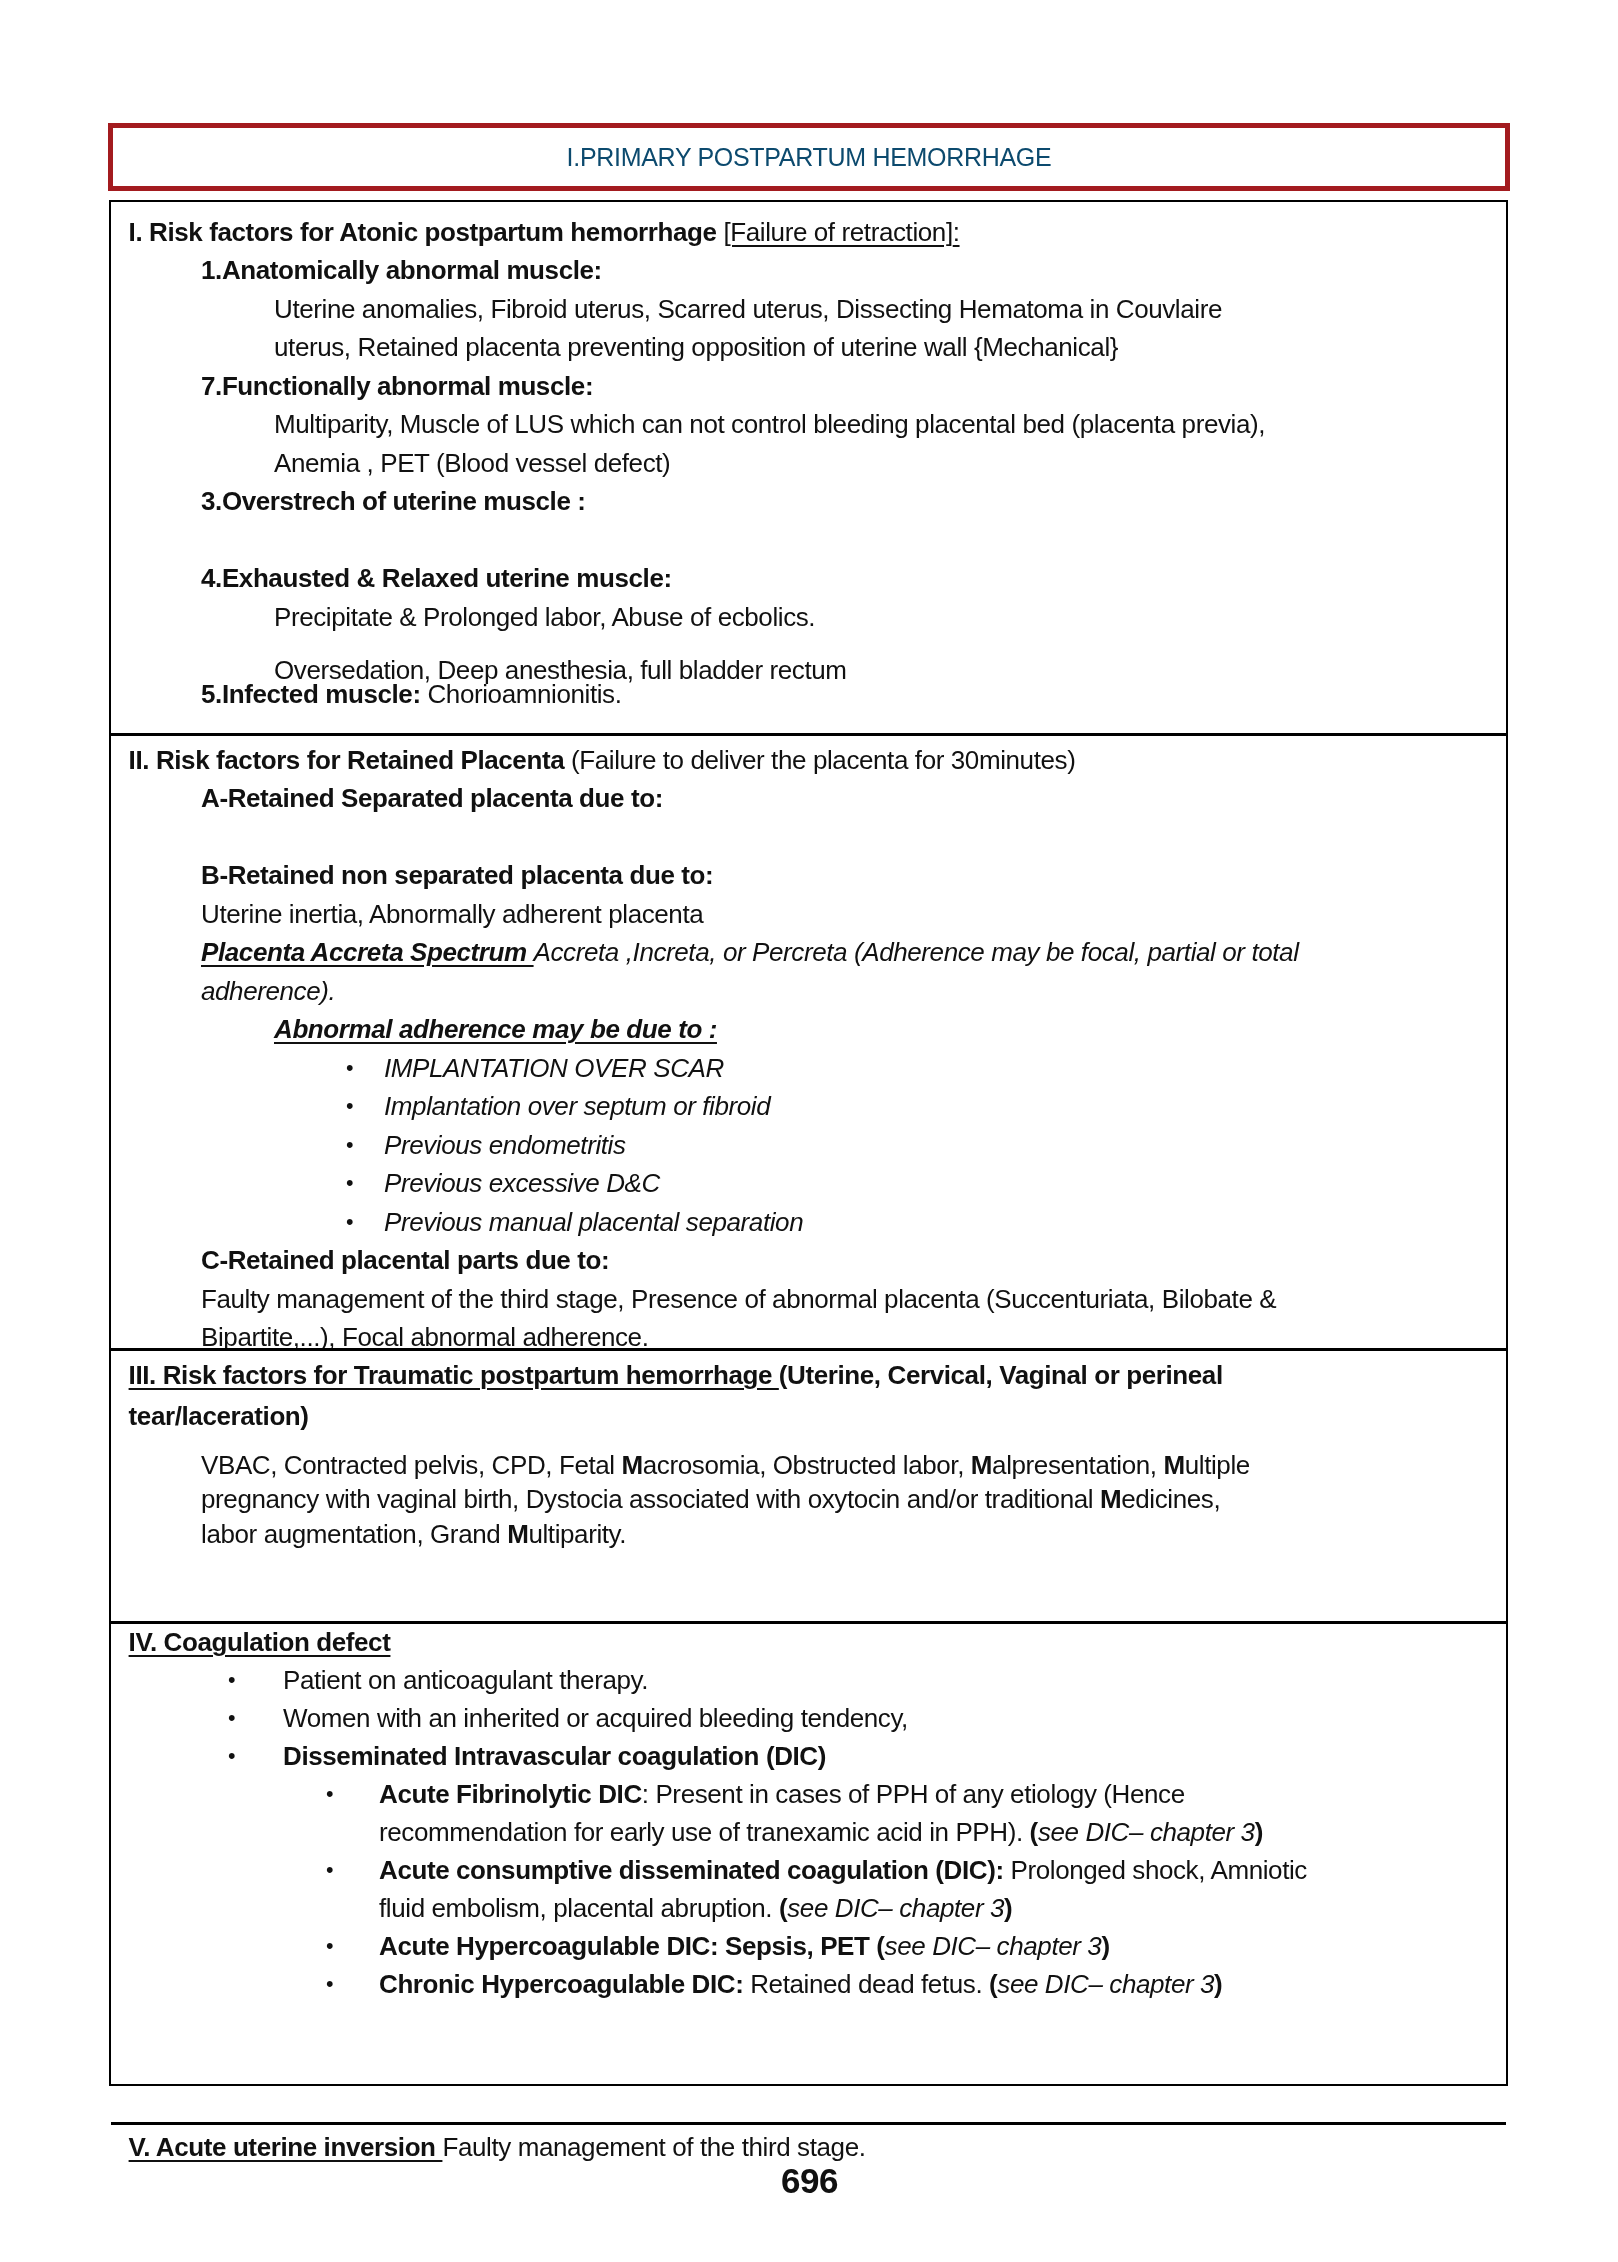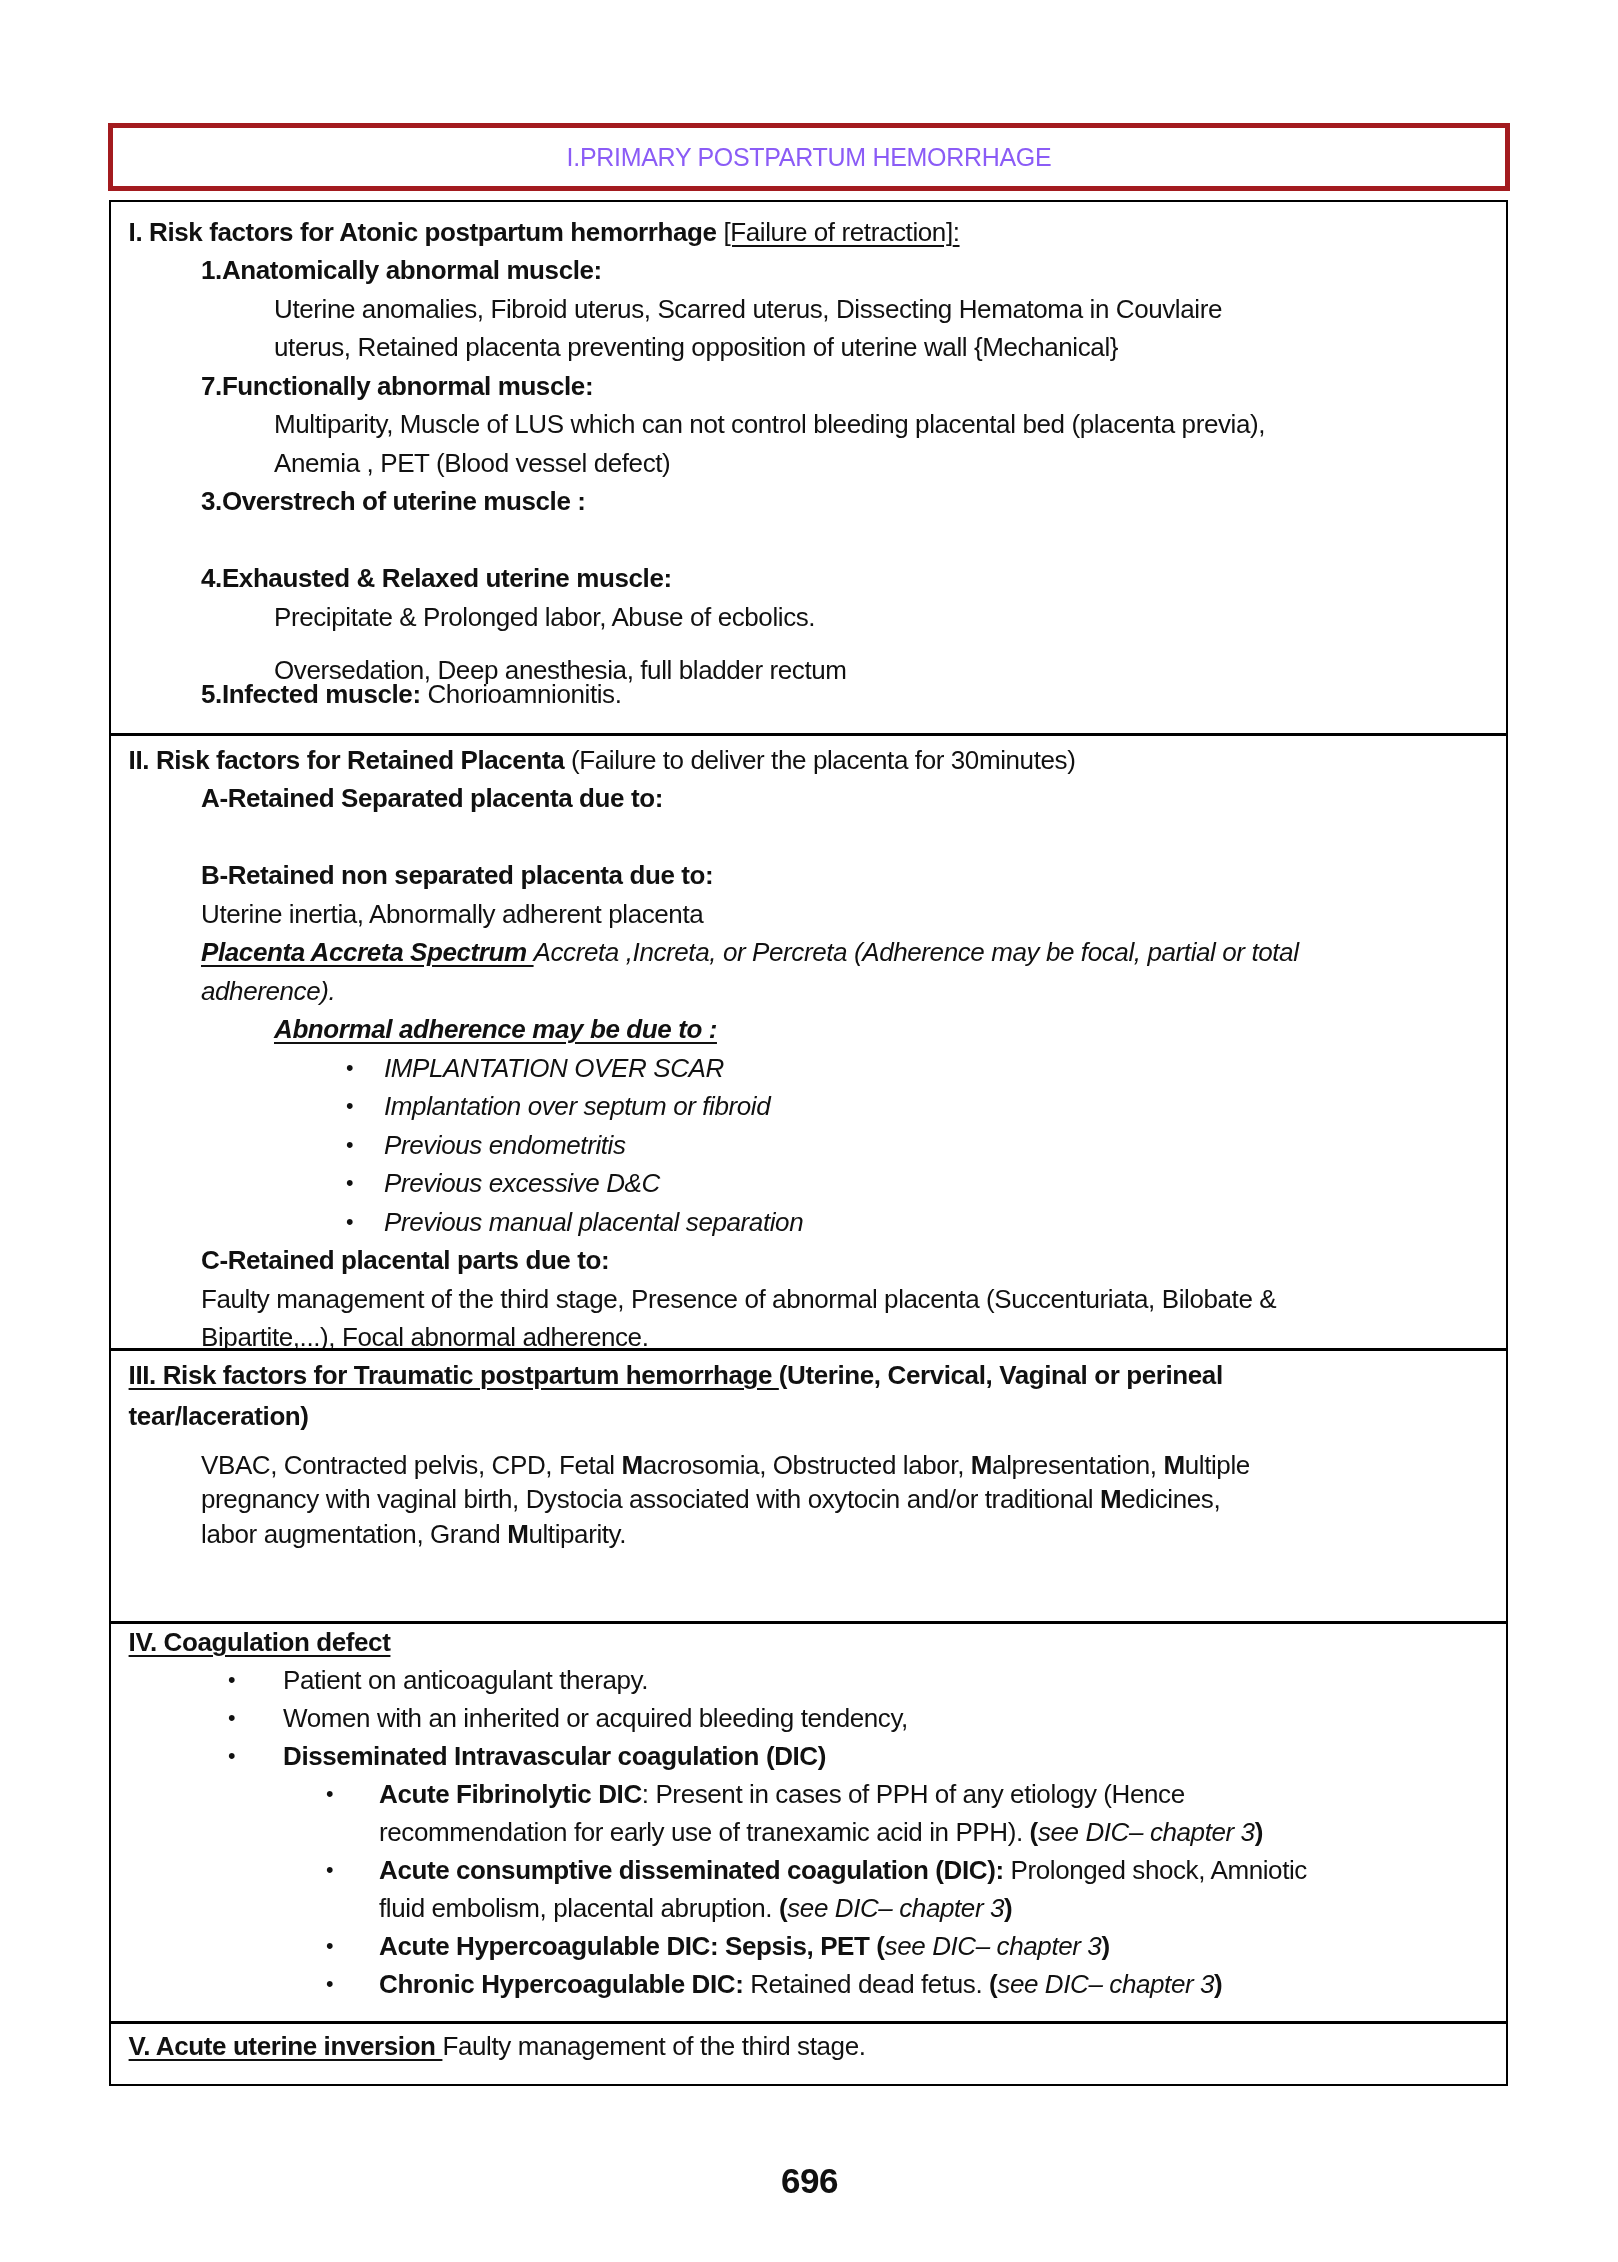--- a/index.html
+++ b/index.html
@@ -1,20 +1,20 @@
 <!DOCTYPE html>
 <html><head>
 <meta charset="utf-8">
 <style>
   html, body { margin:0; padding:0; background:#ffffff; }
   body { width:1619px; height:2263px; position:relative; overflow:hidden;
          font-family:"Liberation Sans", sans-serif; color:#111; }
   .page-title-box { position:absolute; left:108px; top:123px; width:1402px; height:68px;
          box-sizing:border-box; border:5.9px solid #a31b1f; display:flex; align-items:center; justify-content:center; }
-  .page-title-box span { font-size:25px; letter-spacing:-0.3px; color:#8b5cf6; }
+  .page-title-box span { font-size:25px; letter-spacing:-0.3px; color:#0c4a6e; }
   .table { position:absolute; left:109px; top:200px; width:1399px; height:1886px;
          box-sizing:border-box; border:2.9px solid #000; }
   .section { position:absolute; left:0; right:0; box-sizing:border-box; }
   .section + .section { border-top:3.9px solid #000; }
   .line { position:absolute; white-space:nowrap; font-size:26px; letter-spacing:-0.4px; line-height:33px; }
   .b { font-weight:bold; }
   .i { font-style:italic; }
   .u { text-decoration:underline; text-underline-offset:3.9px; text-decoration-thickness:2px; }
   .bullet { position:absolute; font-size:21.5px; line-height:33px; }
   .page-number { position:absolute; left:0; width:1619px; top:2161px; text-align:center;
@@ -124,21 +124,21 @@
     <div class="line" style="left:268px; top:306px;">
       <span class="b">Acute Hypercoagulable DIC: Sepsis, PET </span><span class="b">(</span><span class="i">see DIC– chapter 3</span><span class="b">)</span>
     </div>
 
     <span class="bullet" style="left:215px; top:344px;">•</span>
     <div class="line" style="left:268px; top:344px;">
       <span class="b">Chronic Hypercoagulable DIC:</span><span> Retained dead fetus. </span><span class="b">(</span><span class="i">see DIC– chapter 3</span><span class="b">)</span>
     </div>
   </div>
 
-  <div class="section" style="top:1819px; height:64px;">
+  <div class="section" style="top:1920px; height:64px;">
     <div class="line" style="left:17.6px; top:5.9px;">
       <span class="b u">V. Acute uterine inversion </span><span>Faulty management of the third stage.</span>
     </div>
   </div>
 </div>
 
 <div class="page-number">696</div>
 
 
 </body></html>

